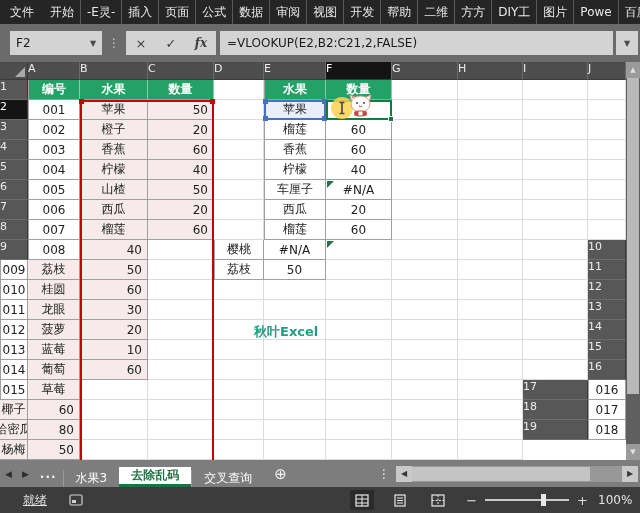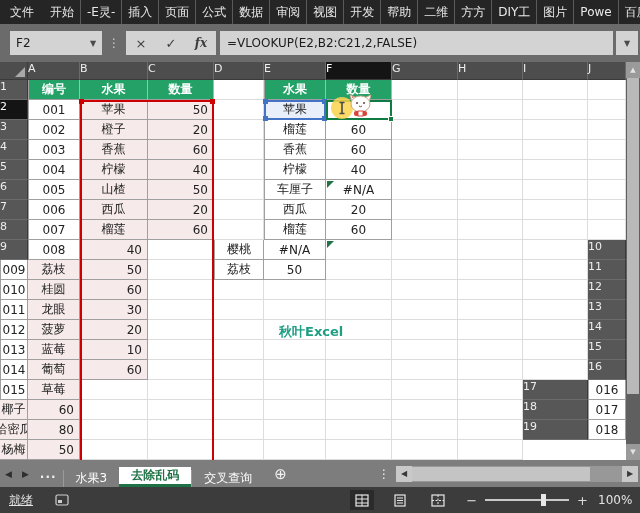--- a/index.html
+++ b/index.html
@@ -64,21 +64,21 @@
   .stab{color:#fff;display:flex;align-items:center;padding:0 12px;border-left:1px solid #9a9a9a;}
   .stab.active{background:#fff;color:var(--tabgreen,#1e7145);font-weight:bold;border-left:none;border-bottom:3px solid var(--tabgreen,#1e7145);}
   .addsheet{color:#f2f2f2;font-size:15px;display:flex;align-items:center;padding:0 10px;}
   .hscroll{display:flex;align-items:center;width:242px;margin:5px 2px 5px 0;}
   .hbtn{width:16px;height:16px;background:#c9c9c9;color:#3a3a3a;font-size:8px;display:flex;align-items:center;justify-content:center;}
   .htrack{flex:1;height:16px;background:#989898;position:relative;}
   .hthumb{position:absolute;left:0;top:1px;bottom:1px;width:178px;background:#c4c4c4;}
 
   
   .statusbar{height:26px;background:#3c3c3c;display:flex;align-items:center;color:#e4e4e4;font-size:12px;}
-  .ready{padding-left:9px;text-decoration:underline;}
+  .ready{padding-left:23px;text-decoration:underline;}
   .macroicon{margin-left:22px;display:flex;align-items:center;}
   .viewicons{margin-left:auto;display:flex;align-items:center;gap:14px;}
   .vicon{display:flex;align-items:center;justify-content:center;width:24px;height:20px;}
   .vicon.pressed{background:#2b2b2b;}
   .zoomctl{display:flex;align-items:center;gap:8px;margin:0 10px 0 16px;}
   .zminus,.zplus{color:#dcdcdc;font-size:13px;}
   .ztrack{width:84px;height:2px;background:#c9c9c9;position:relative;}
   .zthumb{position:absolute;left:56px;top:-5px;width:5px;height:12px;background:#e8e8e8;}
   .zlevel{width:42px;text-align:right;padding-right:8px;}
 </style>
@@ -355,21 +355,21 @@
         <div class="hsq" style="background: rgb(68, 114, 196); left: -3px; top: -3px;"></div>
         <div class="hsq" style="background: rgb(68, 114, 196); left: calc(100% - 2px); top: -3px;"></div>
         <div class="hsq" style="background: rgb(68, 114, 196); left: -3px; top: calc(100% - 2px);"></div>
         <div class="hsq" style="background: rgb(68, 114, 196); left: calc(100% - 2px); top: calc(100% - 2px);"></div>
       </div>
     <div class="ov activecell" id="activeCell" style="left: 326px; top: 38px; width: 66px; height: 20px;">
       <div class="fillhandle"></div>
     </div>
     <div class="errtri" id="tri1" style="left: 327px; top: 119px;"></div>
     <div class="errtri" id="tri2" style="left: 327px; top: 179px;"></div>
-    <div class="watermark" id="wm" style="left: 279px; top: 261px;">秋叶Excel</div>
+    <div class="watermark" id="wm" style="left: 254px; top: 261px;">秋叶Excel</div>
 
     <div class="cursor-circle" style="left:331px;top:35px;">
       <svg width="8" height="14" viewBox="0 0 8 14">
           <line x1="4" y1="2" x2="4" y2="12" stroke="#4a4a4a" stroke-width="1.6"></line>
           <path d="M1.5 1.5 h5 M1.5 12.5 h5" stroke="#4a4a4a" stroke-width="1.6"></path>
         </svg>
     </div>
     <svg class="ov" style="left:348px;top:32px;" width="25" height="24" viewBox="0 0 25 24">
       <path d="M4 8 L2 1 L9 4 Z" fill="#fff" stroke="#c9a98e" stroke-width="1"></path>
       <path d="M16 4 L23 1 L21 8 Z" fill="#fff" stroke="#c9a98e" stroke-width="1"></path>

